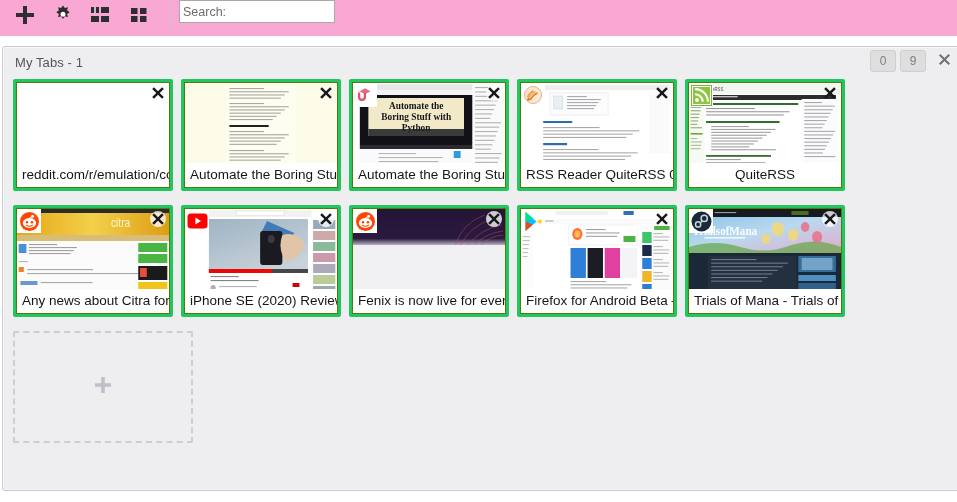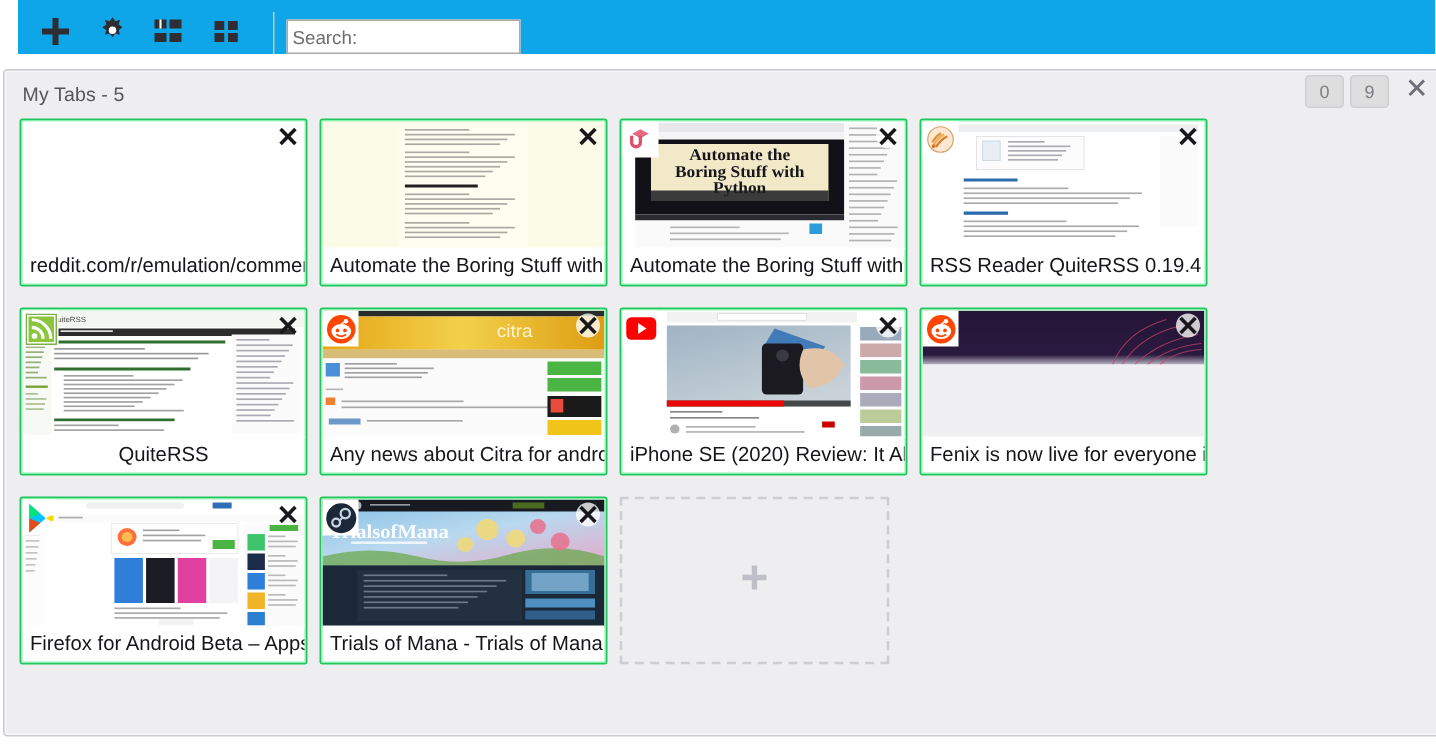--- a/index.html
+++ b/index.html
@@ -11,26 +11,25 @@
     overflow: hidden;
     background: #ffffff;
     font-family: "Liberation Sans", sans-serif;
     -webkit-font-smoothing: antialiased;
   }
 
   
   #toolbar {
     position: relative;
     height: 36px;
-    background: #0ea5e9;
-    display: flex;
-    align-items: flex-end;
+    background: #f9a8d4;
+    display: flex;
+    align-items: flex-start;
     padding: 0 0 0 6px;
     box-sizing: border-box;
-    margin-left: 12px;
   }
   .tb-btn {
     width: 34px;
     height: 30px;
     display: flex;
     align-items: center;
     justify-content: center;
     cursor: pointer;
     background: transparent;
     border: none;
@@ -124,25 +123,25 @@
   
   #tab-grid {
     position: relative;
     padding: 2px 0 0 10px;
     display: flex;
     flex-wrap: wrap;
     align-content: flex-start;
   }
   .tab-card {
     position: relative;
-    width: 192px;
+    width: 160px;
     height: 112px;
     margin: 0 8px 14px 0;
-    background: #86efac;
-    border: 1px solid #22c55e;
+    background: #4d7c0f;
+    border: 3px solid #22c55e;
     border-radius: 2px;
     box-sizing: border-box;
     cursor: pointer;
     overflow: hidden;
   }
   .tab-thumb {
     position: absolute;
     left: 1px;
     top: 1px;
     right: 1px;
@@ -278,21 +277,21 @@
   <div class="tb-sep"></div>
 
   <div id="search-wrap">
     <input id="search-input" type="text" placeholder="Search:" value="" style="">
   </div>
 </div>
 
 <div id="group-panel">
 
   <div id="group-header">
-    <span id="group-title">My Tabs - 5</span>
+    <span id="group-title">My Tabs - 1</span>
 
     <div id="group-header-right">
       <span class="badge">0</span>
       <span class="badge">9</span>
       <span id="group-close">
         <span>
           <svg width="15" height="15" viewBox="0 0 15 15">
             <path d="M2 3.4 L3.4 2 L7.5 6.1 L11.6 2 L13 3.4 L8.9 7.5 L13 11.6 L11.6 13 L7.5 8.9 L3.4 13 L2 11.6 L6.1 7.5 Z" fill="#6f6f77"></path>
           </svg>
         </span>

